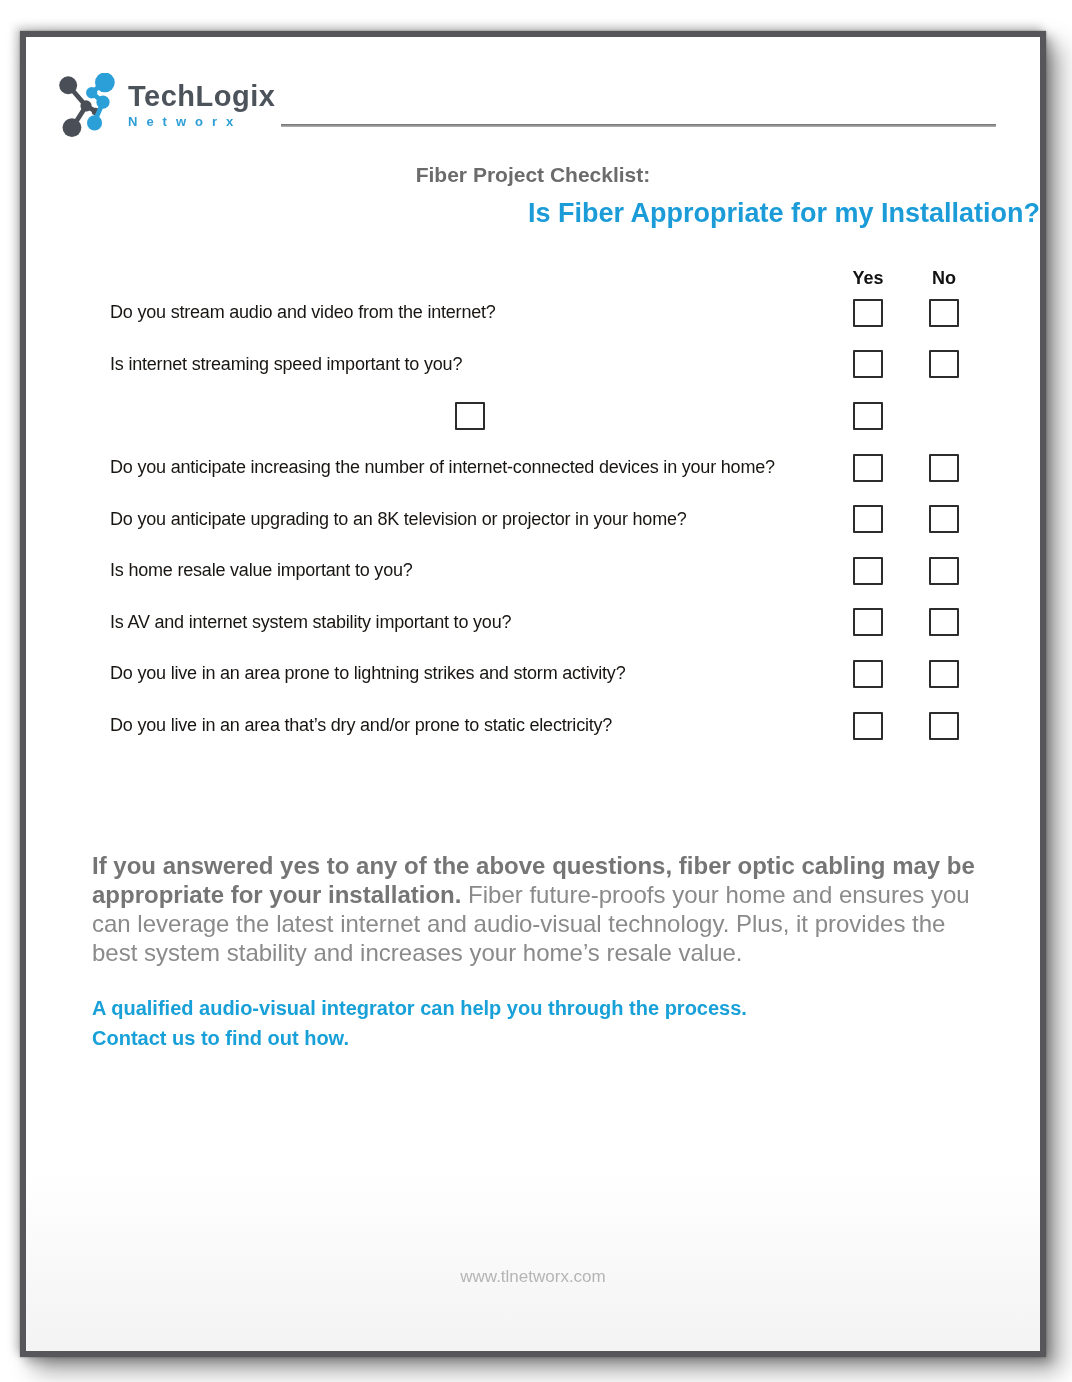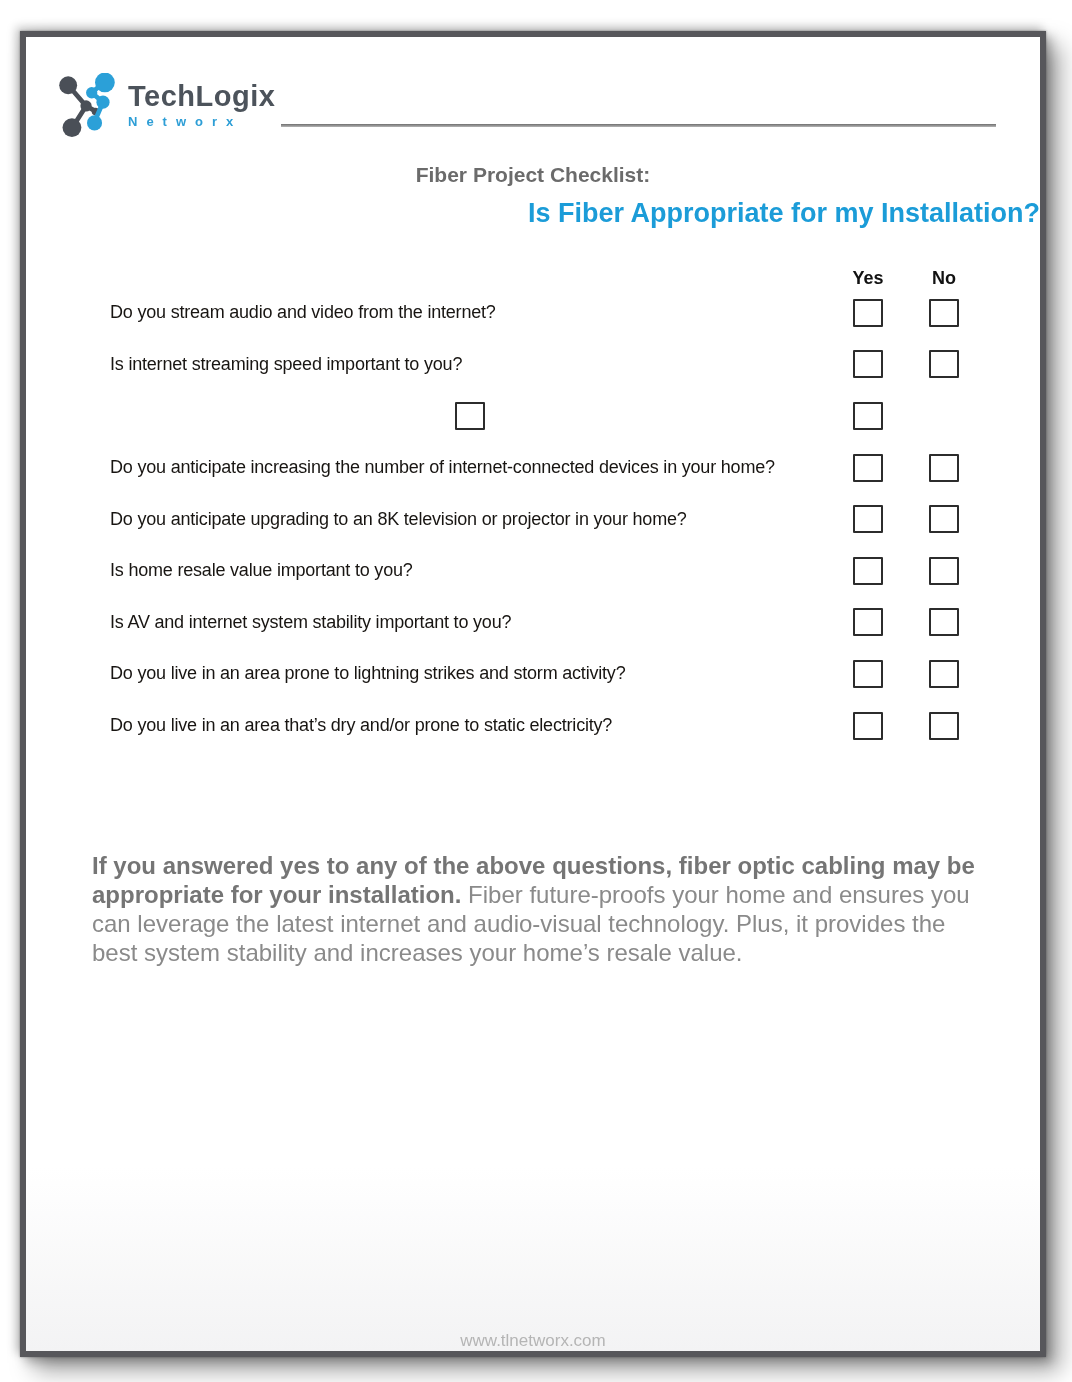--- a/index.html
+++ b/index.html
@@ -124,20 +124,21 @@
     margin: 26px 60px 0 66px;
     font-size: 20px;
     font-weight: 700;
     color: #18a0d8;
     line-height: 30px;
   }
 
   
   .footer {
     margin-top: auto;
+    margin-bottom: 64px;
     text-align: center;
     font-size: 17px;
     color: #b5b5b5;
   }
 </style>
 </head>
 <body>
 
 <div class="stage">
   <div class="page">
@@ -268,19 +269,23 @@
               <div class="checkbox"></div>
             </div>
           </div>
         </div>
     </div>
 
     <div class="summary">
       <span class="lead">If you answered yes to any of the above questions, fiber optic cabling may be appropriate for your installation.</span><span> Fiber future-proofs your home and ensures you can leverage the latest internet and audio-visual technology. Plus, it provides the best system stability and increases your home’s resale value.</span>
     </div>
 
+    <div class="cta">
+      <div>A qualified audio-visual integrator can help you through the process.</div>
+      <div>Contact us to find out how.</div>
+    </div>
 
     <div class="footer">
       <span>www.tlnetworx.com</span>
     </div>
 
   </div>
 </div>
 
 </body></html>

